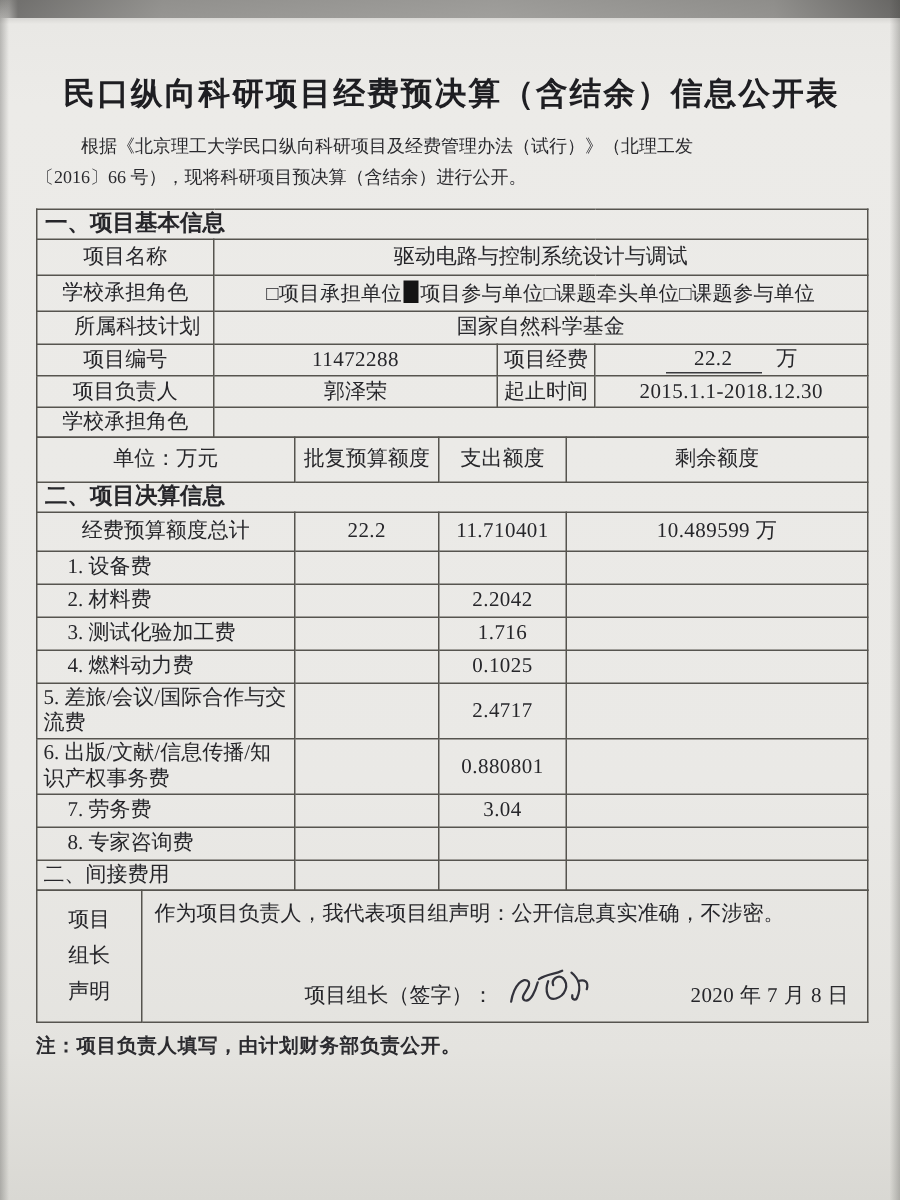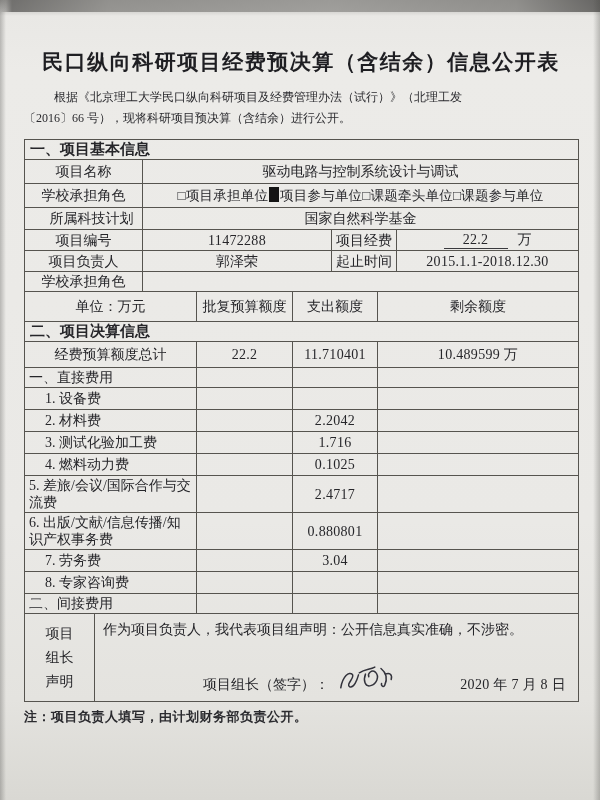--- a/index.html
+++ b/index.html
@@ -144,26 +144,20 @@
         <td>剩余额度</td>
       </tr>
       <tr>
         <td class="section h20" colspan="4">二、项目决算信息</td>
       </tr>
       <tr>
         <td class="h26">经费预算额度总计</td>
         <td class="num">22.2</td>
         <td class="num">11.710401</td>
         <td class="num">10.489599 万</td>
-      </tr>
-      <tr>
-        <td class="left h20">一、直接费用</td>
-        <td></td>
-        <td></td>
-        <td></td>
       </tr>
       <tr>
         <td class="left h22">1. 设备费</td>
         <td></td>
         <td class="num"></td>
         <td></td>
       </tr>
       <tr>
         <td class="left h22">2. 材料费</td>
         <td></td>

